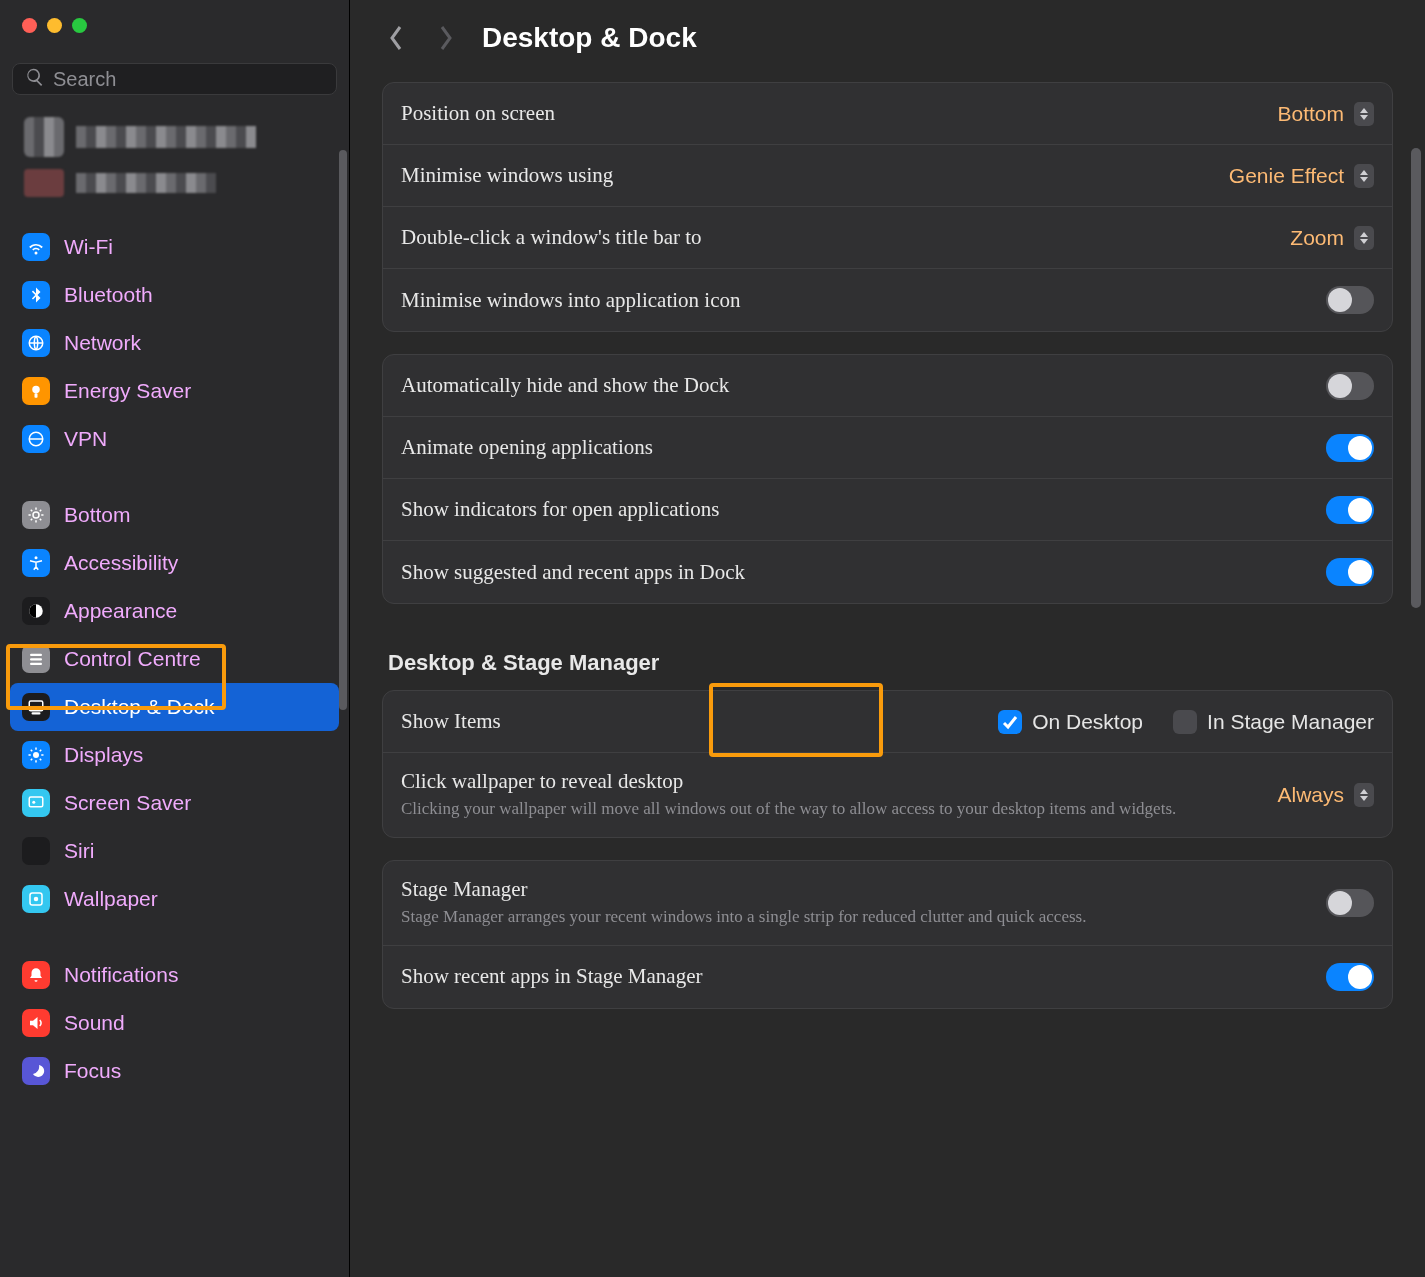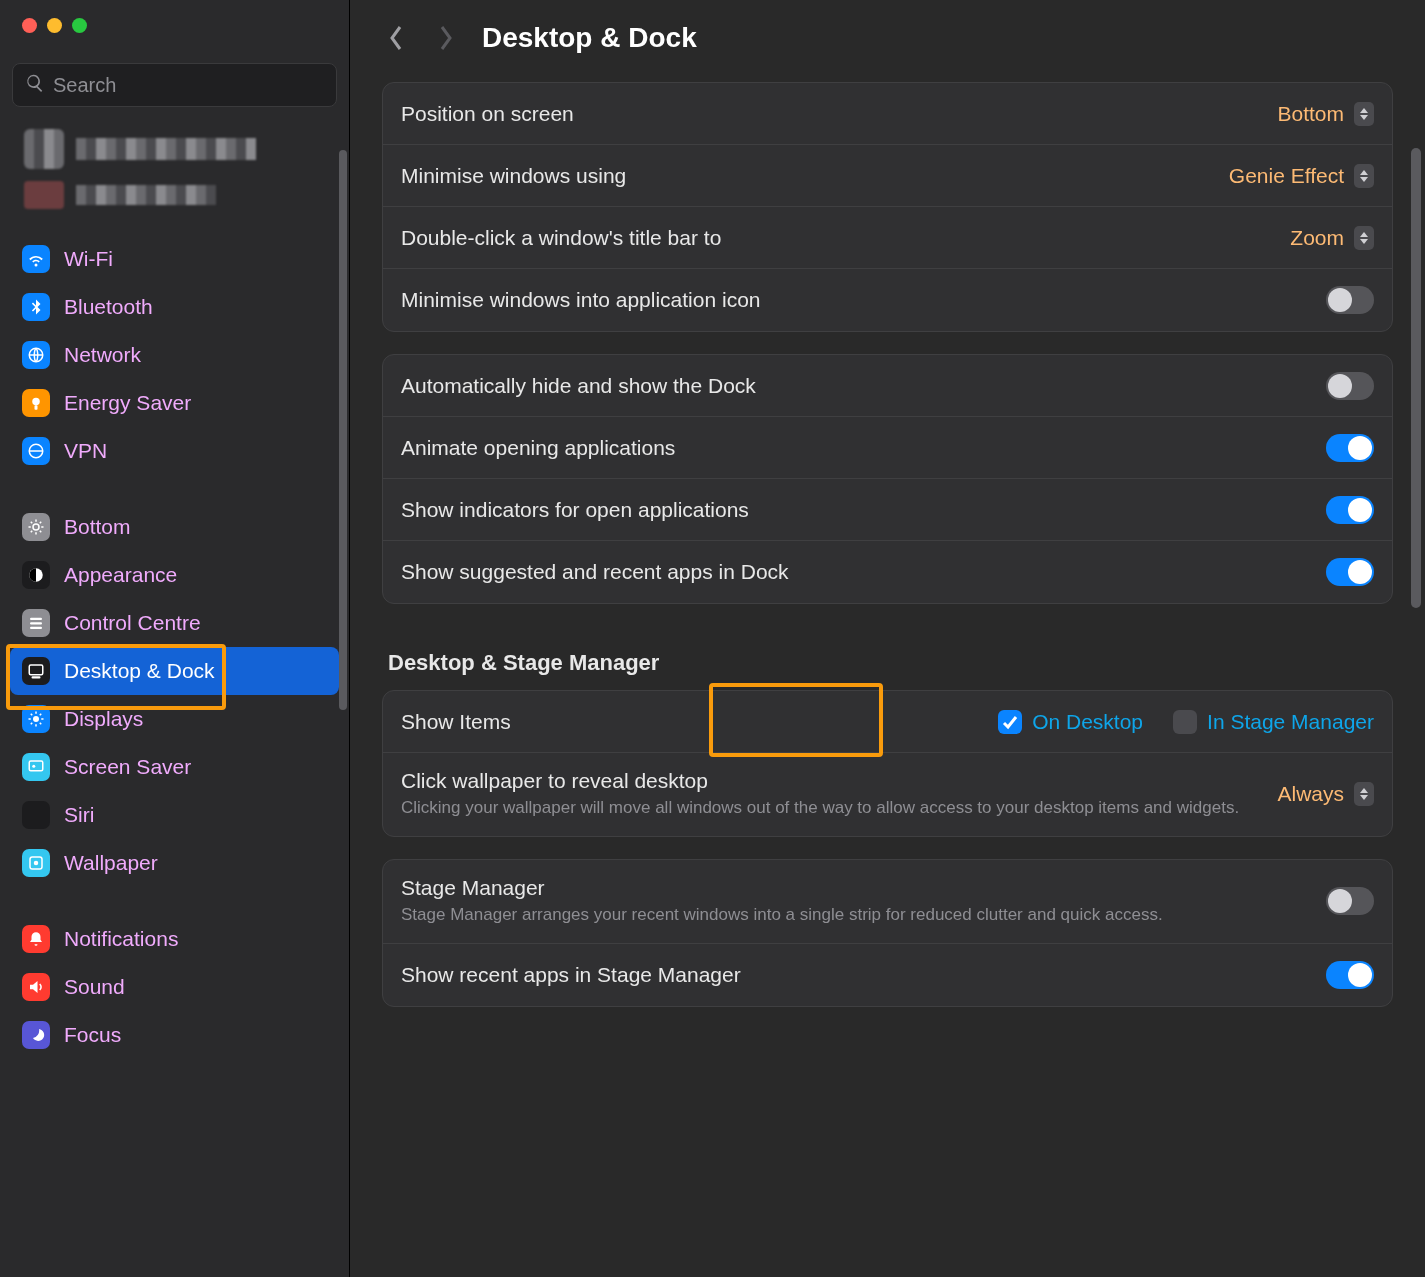--- a/index.html
+++ b/index.html
@@ -25,21 +25,21 @@
     position: relative;
   }
   .traffic-lights { display: flex; gap: 10px; padding-left: 22px; margin-bottom: 30px; }
   .tl { width: 15px; height: 15px; border-radius: 50%; }
   .tl-red { background:#ff5f57;} .tl-yellow{background:#febc2e;} .tl-green{background:#28c840;}
 
   .search-wrap { padding: 0 12px 14px 12px; }
   .search {
     display: flex; align-items: center;
     background: #1f1f21; border: 1px solid #3a3a3c;
-    border-radius: 8px; height: 44px; padding: 0 12px;
+    border-radius: 8px; height: 32px; padding: 0 12px;
   }
   .search svg { width: 20px; height: 20px; fill: #8e8e93; margin-right: 8px; }
   .search input {
     flex: 1; background: transparent; border: none; outline: none;
     color: #cfcfd3; font-size: 20px;
   }
   .search input::placeholder { color: #8e8e93; }
 
   .account { display:flex; flex-direction:column; gap:12px; padding: 8px 24px 22px 24px;}
   .acct-row { display:flex; align-items:center; gap:12px; }
@@ -98,21 +98,21 @@
     margin-bottom: 22px;
   }
   .row {
     display:flex; align-items:center; justify-content:space-between;
     padding: 16px 18px;
     border-bottom:1px solid #3f3f41;
     min-height: 62px;
     gap: 16px;
   }
   .row:last-child { border-bottom:none; }
-  .row .left { display:flex; flex-direction:column; gap:4px; flex:1; min-width:0;}
+  .row .left { display:flex; flex-direction:column; gap:4px; flex:1; min-width:0;font-family:Liberation Serif, serif;}
   .row .label { font-size:21px; color:#e8e8e8; }
   .row .sub { font-size:17px; color:#8e8e93; line-height:1.35; }
 
   .select-ctrl {
     display:flex; align-items:center; gap:10px;
     font-size:21px; color:#fdba74;
   }
   .stepper {
     width:20px; height:24px; background:#4a4a4e; border-radius:5px;
     display:flex; flex-direction:column; align-items:center; justify-content:center;
@@ -123,21 +123,21 @@
   .stepper::before { border-bottom:5px solid #d0d0d4; margin-bottom:2px;}
   .stepper::after { border-top:5px solid #d0d0d4; }
 
   
   .toggle { width:48px; height:28px; border-radius:14px; position:relative; background:#555559; flex-shrink:0;}
   .toggle::after { content:""; position:absolute; top:2px; left:2px; width:24px; height:24px; border-radius:50%; background:#d6d6da; transition:none;}
   .toggle.on { background:#0a84ff; }
   .toggle.on::after { left:22px; background:#fff; }
 
   
-  .check-wrap { display:flex; align-items:center; gap:10px; font-size:21px; color:#0ea5e9; }
+  .check-wrap { display:flex; align-items:center; gap:10px; font-size:21px; color:#e5e5e5; }
   .checkbox { width:24px; height:24px; border-radius:6px; background:#4a4a4e; display:flex; align-items:center; justify-content:center; flex-shrink:0;}
   .checkbox.checked { background:#0a84ff; }
   .checkbox.checked svg { width:16px; height:16px; stroke:#fff; stroke-width:3; fill:none; }
 
   .section-title { font-size:22px; font-weight:700; color:#e8e8e8; padding: 24px 6px 14px 6px; }
 
   .main-highlight {
     position:absolute; border:4px solid #f99b0c; border-radius:4px;
     pointer-events:none;
   }
@@ -228,20 +228,29 @@
         </div>
         <div class="sb-gap"></div>
         <div class="sb-item">
           <span class="sb-icon" style="background: rgb(142, 142, 147);">
             <svg viewBox="0 0 24 24">
               <circle cx="12" cy="12" r="4" fill="none" stroke="#fff" stroke-width="2"></circle>
               <path d="M12 2v3M12 19v3M2 12h3M19 12h3M5 5l2 2M17 17l2 2M19 5l-2 2M7 17l-2 2" stroke="#fff" stroke-width="2"></path>
             </svg>
           </span>
           <span>Bottom</span>
+        </div>
+        <div class="sb-item">
+          <span class="sb-icon" style="background: rgb(10, 132, 255);">
+            <svg viewBox="0 0 24 24">
+              <circle cx="12" cy="5" r="2"></circle>
+              <path d="M4 9l8 2 8-2M12 11v6M9 21l3-4 3 4" stroke="#fff" stroke-width="2" fill="none"></path>
+            </svg>
+          </span>
+          <span>Accessibility</span>
         </div>
         <div class="sb-item">
           <span class="sb-icon" style="background: rgb(28, 28, 30);">
             <svg viewBox="0 0 24 24">
               <circle cx="12" cy="12" r="9" fill="#fff"></circle>
               <path d="M12 3a9 9 0 000 18z" fill="#000"></path>
             </svg>
           </span>
           <span>Appearance</span>
         </div>

